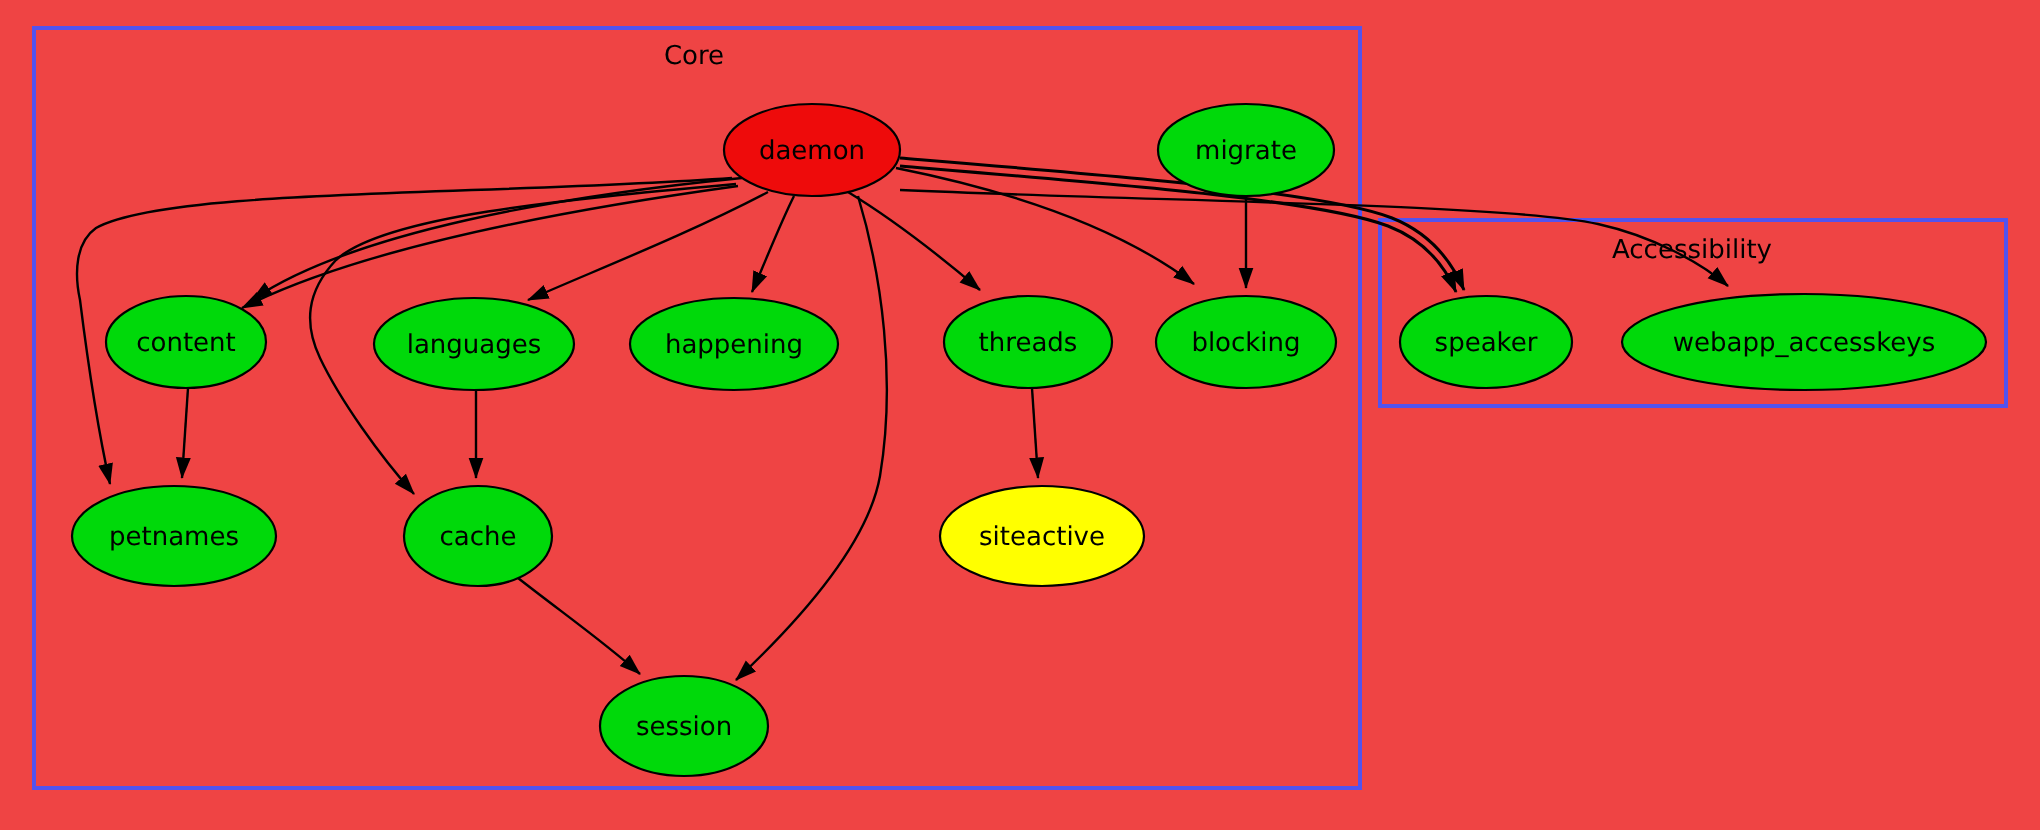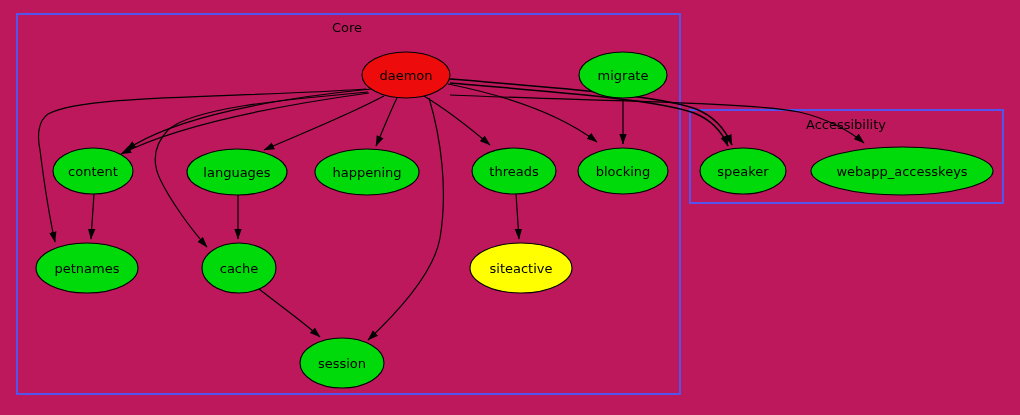--- a/index.html
+++ b/index.html
@@ -1,17 +1,17 @@
 <!DOCTYPE html>
 <html><head>
 <meta charset="utf-8">
 <style>
   html,body{margin:0;padding:0;background:#ffffff;}
   body{font-family:"DejaVu Sans","Liberation Sans",sans-serif;}
-  .stage{position:relative;width:1020px;height:415px;background:#be185d;overflow:hidden;}
+  .stage{position:relative;width:1020px;height:415px;background:#ef4444;overflow:hidden;}
   svg text{font-family:"DejaVu Sans","Liberation Sans",sans-serif;font-size:13px;fill:#000000;}
   svg .cluster-label{font-size:13px;}
   svg ellipse{stroke:#000000;stroke-width:1.1;}
   svg path.edge{fill:none;stroke:#000000;stroke-width:1.2;}
   svg path.edge.thick{stroke-width:1.5;}
   svg rect.cluster{fill:none;stroke-width:2;}
 </style>
 </head>
 <body>
 

